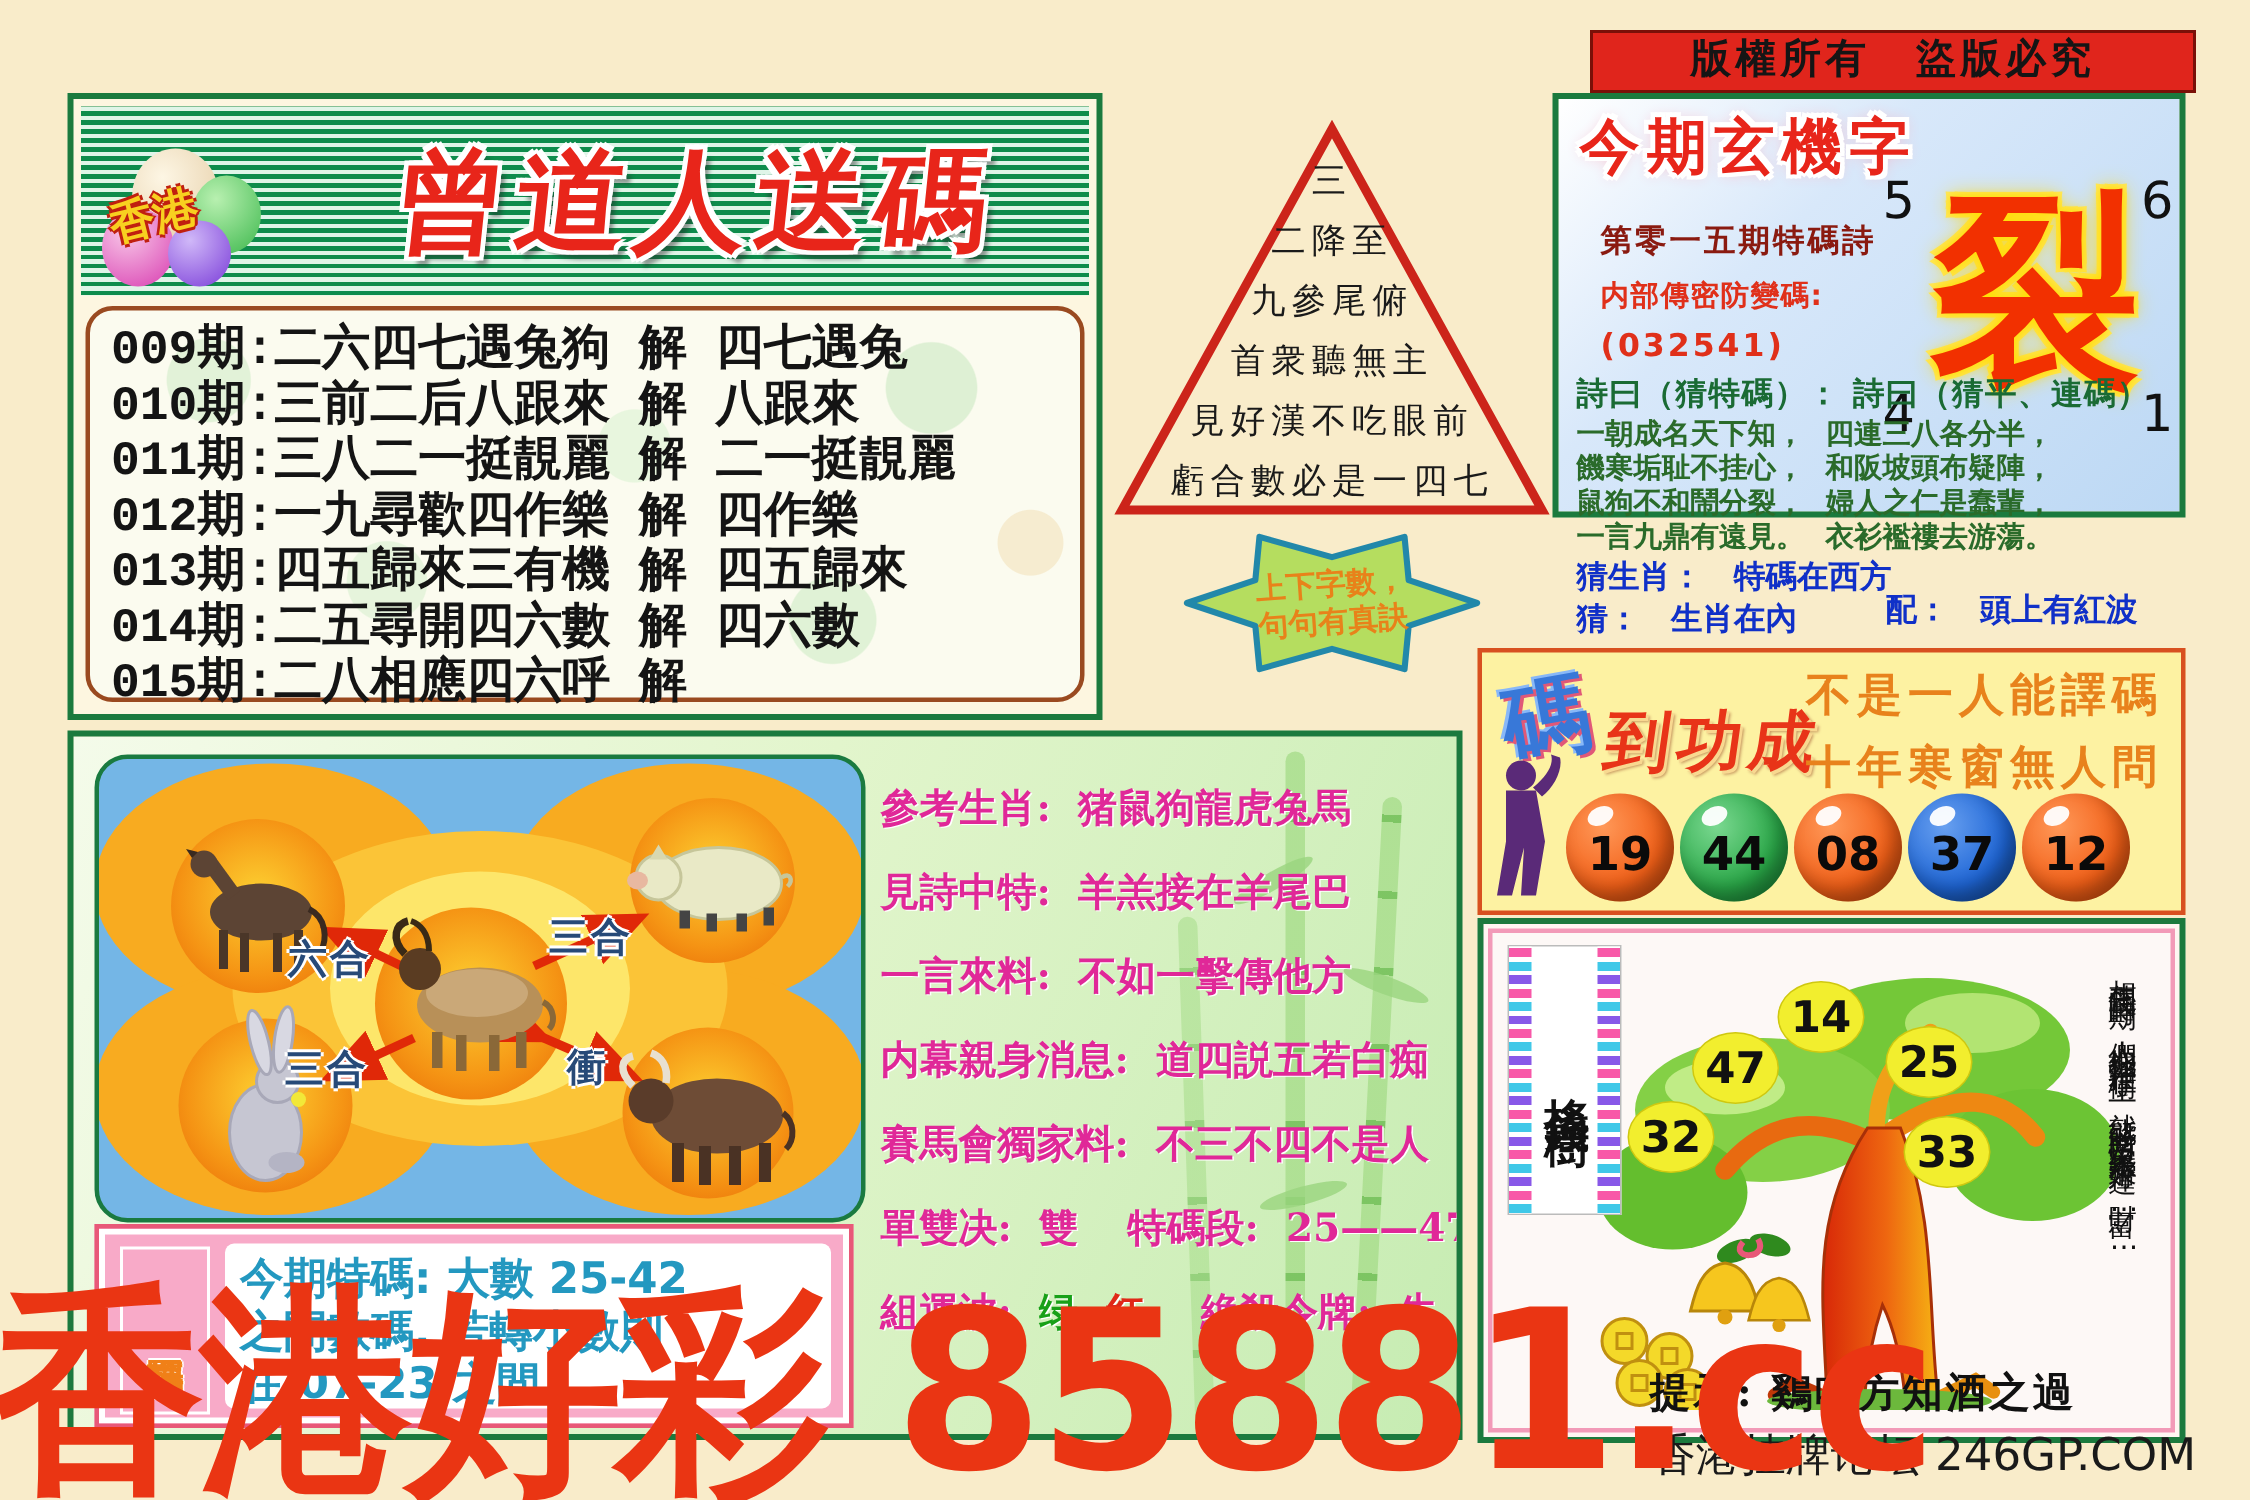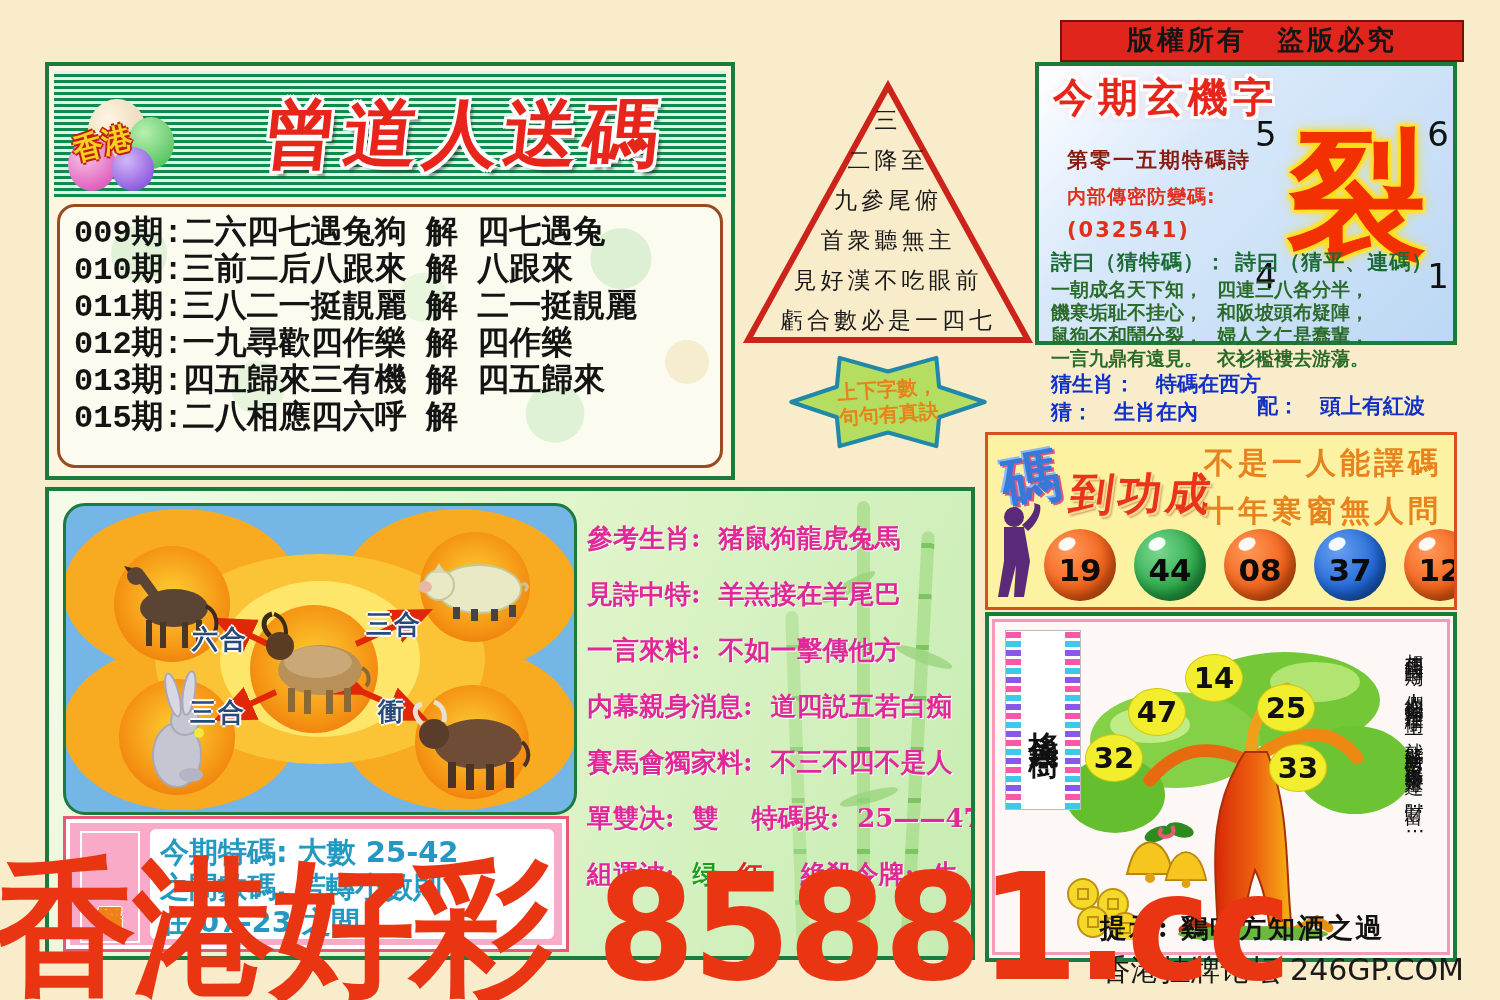--- a/index.html
+++ b/index.html
@@ -83,21 +83,21 @@
     font-family:"DejaVu Serif",serif;transform:rotate(-10deg);
     text-shadow:2px 2px 0 #e05878,-2px -2px 0 #88b8f8;}
   .word-rest{position:absolute;left:82px;top:30px;font-size:44px;font-weight:bold;color:#e83418;
     font-family:"DejaVu Serif",serif;letter-spacing:4px;transform:skewX(-8deg);
     text-shadow:2px 2px 0 #f8d890,3px 3px 2px rgba(120,20,0,.4);}
   .slogan1{position:absolute;right:12px;top:8px;font-size:30px;font-weight:bold;color:#e8821c;
     font-family:"DejaVu Serif",serif;letter-spacing:4px;white-space:nowrap;}
   .slogan2{position:absolute;right:12px;top:56px;font-size:30px;font-weight:bold;color:#e8821c;
     font-family:"DejaVu Serif",serif;letter-spacing:4px;white-space:nowrap;}
   .figure{position:absolute;left:2px;bottom:2px;}
-  .balls-row{position:absolute;left:56px;bottom:6px;display:flex;gap:18px;}
+  .balls-row{position:absolute;left:56px;bottom:6px;display:flex;gap:4px;}
   .ball{width:72px;height:72px;border-radius:50%;position:relative;display:flex;align-items:center;justify-content:center;
     box-shadow:inset -6px -8px 12px rgba(0,0,0,.3);}
   .ball::after{content:"";position:absolute;left:14px;top:9px;width:18px;height:12px;border-radius:50%;
     background:rgba(255,255,255,.95);transform:rotate(-25deg);}
   .c-orange{background:radial-gradient(circle at 34% 30%,#ff9858,#f26018 60%,#c24408);}
   .c-green{background:radial-gradient(circle at 34% 30%,#7ad890,#2aa848 60%,#157a30);}
   .c-blue{background:radial-gradient(circle at 34% 30%,#68a0f0,#1f66d6 60%,#0f448f);}
   .ball span{font-size:31px;font-weight:bold;color:#0a0a0a;margin-top:10px;}
 
   
@@ -179,20 +179,21 @@
         <div class="logo-text">香港</div>
       </div>
       <div class="main-title">曾道人送碼</div>
     </div>
     <div class="period-panel">
       <div class="period-line">009期:二六四七遇兔狗 解 四七遇兔</div>
       <div class="period-line">010期:三前二后八跟來 解 八跟來</div>
       <div class="period-line">011期:三八二一挺靚麗 解 二一挺靚麗</div>
       <div class="period-line">012期:一九尋歡四作樂 解 四作樂</div>
       <div class="period-line">013期:四五歸來三有機 解 四五歸來</div>
+      <div class="period-line">014期:二五尋開四六數 解 四六數</div>
       <div class="period-line">015期:二八相應四六呼 解</div>
     </div>
   </div>
 
   <div class="triangle-wrap">
     <svg width="292" height="270" viewBox="0 0 292 270">
       <polygon points="146,6 6,260 286,260" fill="none" stroke="#cc241a" stroke-width="6"></polygon>
     </svg>
     <div class="triangle-lines">
       <div>三</div>

